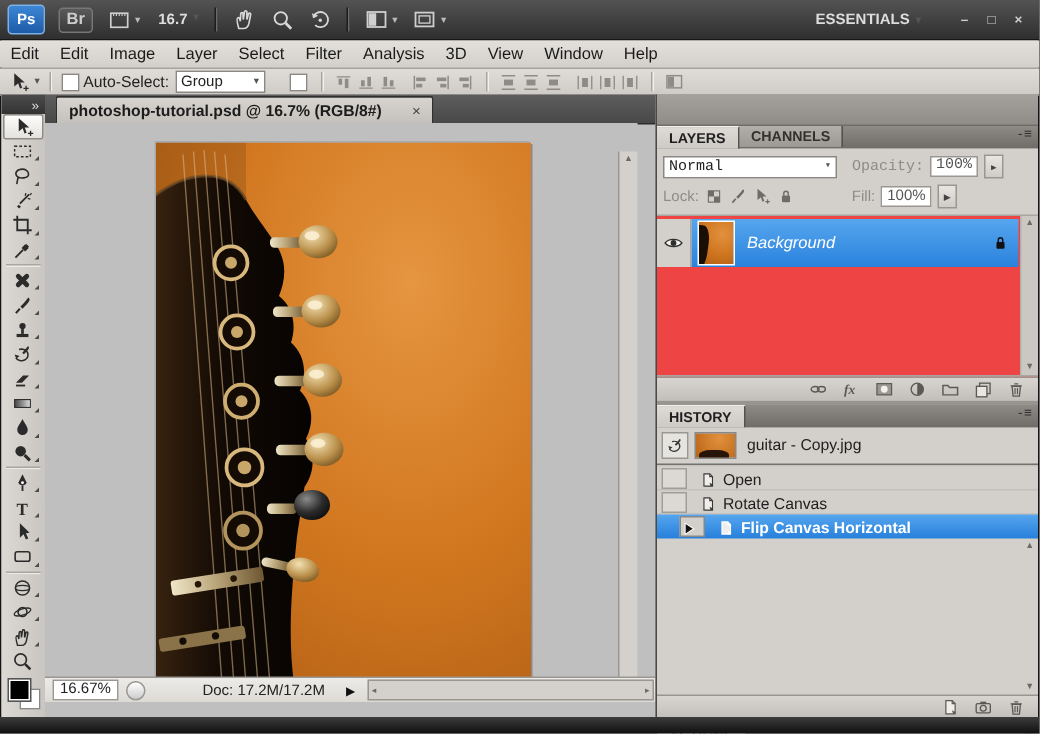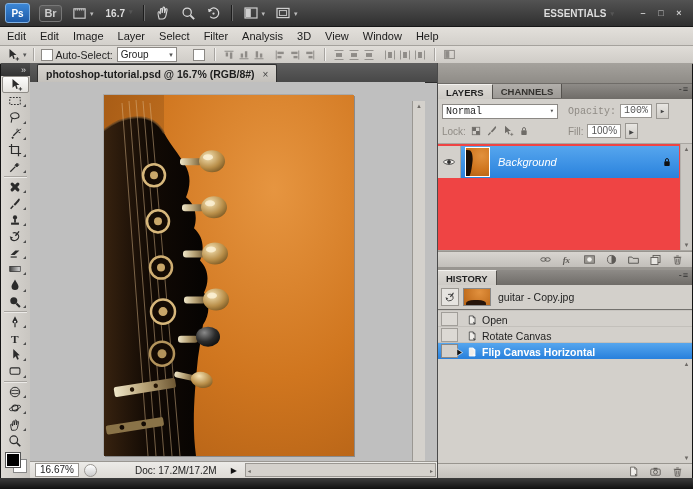--- a/index.html
+++ b/index.html
@@ -45,31 +45,31 @@
     width:25px;height:15px;margin-left:1px;}
   .tool .fly{position:absolute;right:2px;bottom:2px;width:0;height:0;
     border-left:3px solid transparent;border-bottom:3px solid #4d4d4d;}
   .tsep{height:1px;background:#a9a6a1;border-bottom:1px solid #eceae7;margin:1px 3px;}
   #swatches{position:relative;width:22px;height:20px;margin:3px auto 0;}
   #fgsw{position:absolute;left:1px;top:1px;width:12px;height:12px;background:#000;border:1px solid #fff;box-shadow:0 0 0 1px #555;}
   #bgsw{position:absolute;left:8px;top:7px;width:12px;height:12px;background:#fff;border:1px solid #888;}
   
   #docwin{left:30px;top:63px;width:407px;height:415px;background:#bfbfbf;}
   #tabstrip{height:19px;background:linear-gradient(#5e5e5e,#484848);border-bottom:1px solid #2c2c2c;display:flex;}
-  #doctab{margin-left:7px;height:18px;margin-top:1px;padding:0 8px;display:flex;align-items:center;gap:8px;
+  #doctab{margin-left:7px;height:18px;margin-top:1px;padding:0 8px;display:flex;align-items:center;gap:20px;
     background:linear-gradient(#d7d4cf,#c3c0bb);border:1px solid #2f2f2f;border-bottom:none;
     border-radius:2px 2px 0 0;font-size:10.5px;font-weight:bold;color:#1c1c1c;}
   #doctab .x{font-size:10px;color:#444;font-weight:normal;}
   #canvasarea{position:absolute;left:0;top:19px;width:395px;height:380px;background:#bfbfbf;overflow:hidden;}
   #guitar{position:absolute;left:74px;top:13px;width:250px;height:361px;
     box-shadow:1px 1px 0 #8a8a8a, -1px -1px 0 #aaa;}
   #vscroll{position:absolute;right:0;top:19px;width:12px;height:380px;background:#d4d1cc;
     border-left:1px solid #9a9792;display:flex;flex-direction:column;justify-content:space-between;align-items:center;}
   .sarrow{font-size:6px;color:#6d6a66;padding:2px 0;}
-  #statusbar{position:absolute;left:0;bottom:0;width:407px;height:16px;background:linear-gradient(#ecebe8,#dddad5);
+  #statusbar{position:absolute;left:0;bottom:10px;width:407px;height:16px;background:linear-gradient(#ecebe8,#dddad5);
     border-top:1px solid #9a9792;display:flex;align-items:center;font-size:10px;color:#222;}
   #zoomfield{background:#fff;border:1px solid #9a9792;height:12px;line-height:12px;padding:0 4px;margin-left:5px;}
   #docsize{margin-left:38px;}
   #statfly{margin-left:14px;font-size:8px;color:#111;}
   #hscroll{flex:1;height:12px;margin:0 1px 0 8px;background:#d4d1cc;border:1px solid #9a9792;
     display:flex;align-items:center;justify-content:space-between;padding:0 2px;}
   
   #dock{left:437px;top:63px;width:254px;height:415px;background:#989590;border-left:1px solid #4a4a4a;}
   .pstrip{height:15px;background:linear-gradient(#8e8b87,#6f6c68);display:flex;align-items:flex-start;}
   .ptab{height:14px;padding:0 8px;font-size:9.5px;font-weight:bold;display:flex;align-items:center;
@@ -104,21 +104,21 @@
   
   #snaprow{display:flex;align-items:center;height:20px;padding:2px 0;border-bottom:2px groove #c7c4bf;}
   #snapsrc{width:16px;height:16px;margin-left:3px;border:1px solid #9a9792;background:#e6e4e0;
     display:flex;align-items:center;justify-content:center;color:#444;}
   #snapthumb{width:26px;height:16px;margin-left:4px;border:1px solid #888;
     background:radial-gradient(circle at 60% 20%,#e2913e,#b86314);position:relative;overflow:hidden;}
   #snapthumb::before{content:"";position:absolute;left:2px;bottom:-3px;width:20px;height:8px;background:#27150a;border-radius:40%;}
   .hrow{display:flex;align-items:flex-end;height:15px;border-bottom:1px solid #c3c0bb;font-size:10.5px;color:#1e1e1e;}
   .hchk{width:15px;height:12px;margin-left:3px;border:1px solid #a19e99;background:#dcd9d4;}
   .hicon{margin:0 4px 0 8px;color:#3a3a3a;display:flex;}
-  .hrow.sel{background:linear-gradient(#56a6ee,#2a82dd);color:#fff;font-weight:bold;border-bottom:1px solid #2a82dd;}
+  .hrow.sel{background:linear-gradient(#56a6ee,#2a82dd);color:#fff;font-weight:bold;border-bottom:1px solid #2a82dd;padding-left:12px;}
   .hrow.sel .hchk{background:#d3d0cb;border-color:#888;}
   #hptr{position:absolute;left:16px;margin-top:0px;color:#111;}
   #histfill{height:104px;position:relative;}
   #histscroll{position:absolute;right:0;top:0;width:11px;height:100%;display:flex;flex-direction:column;
     justify-content:space-between;align-items:center;}
   
   .lbl{white-space:nowrap;}
 </style>
 </head>
 <body>

